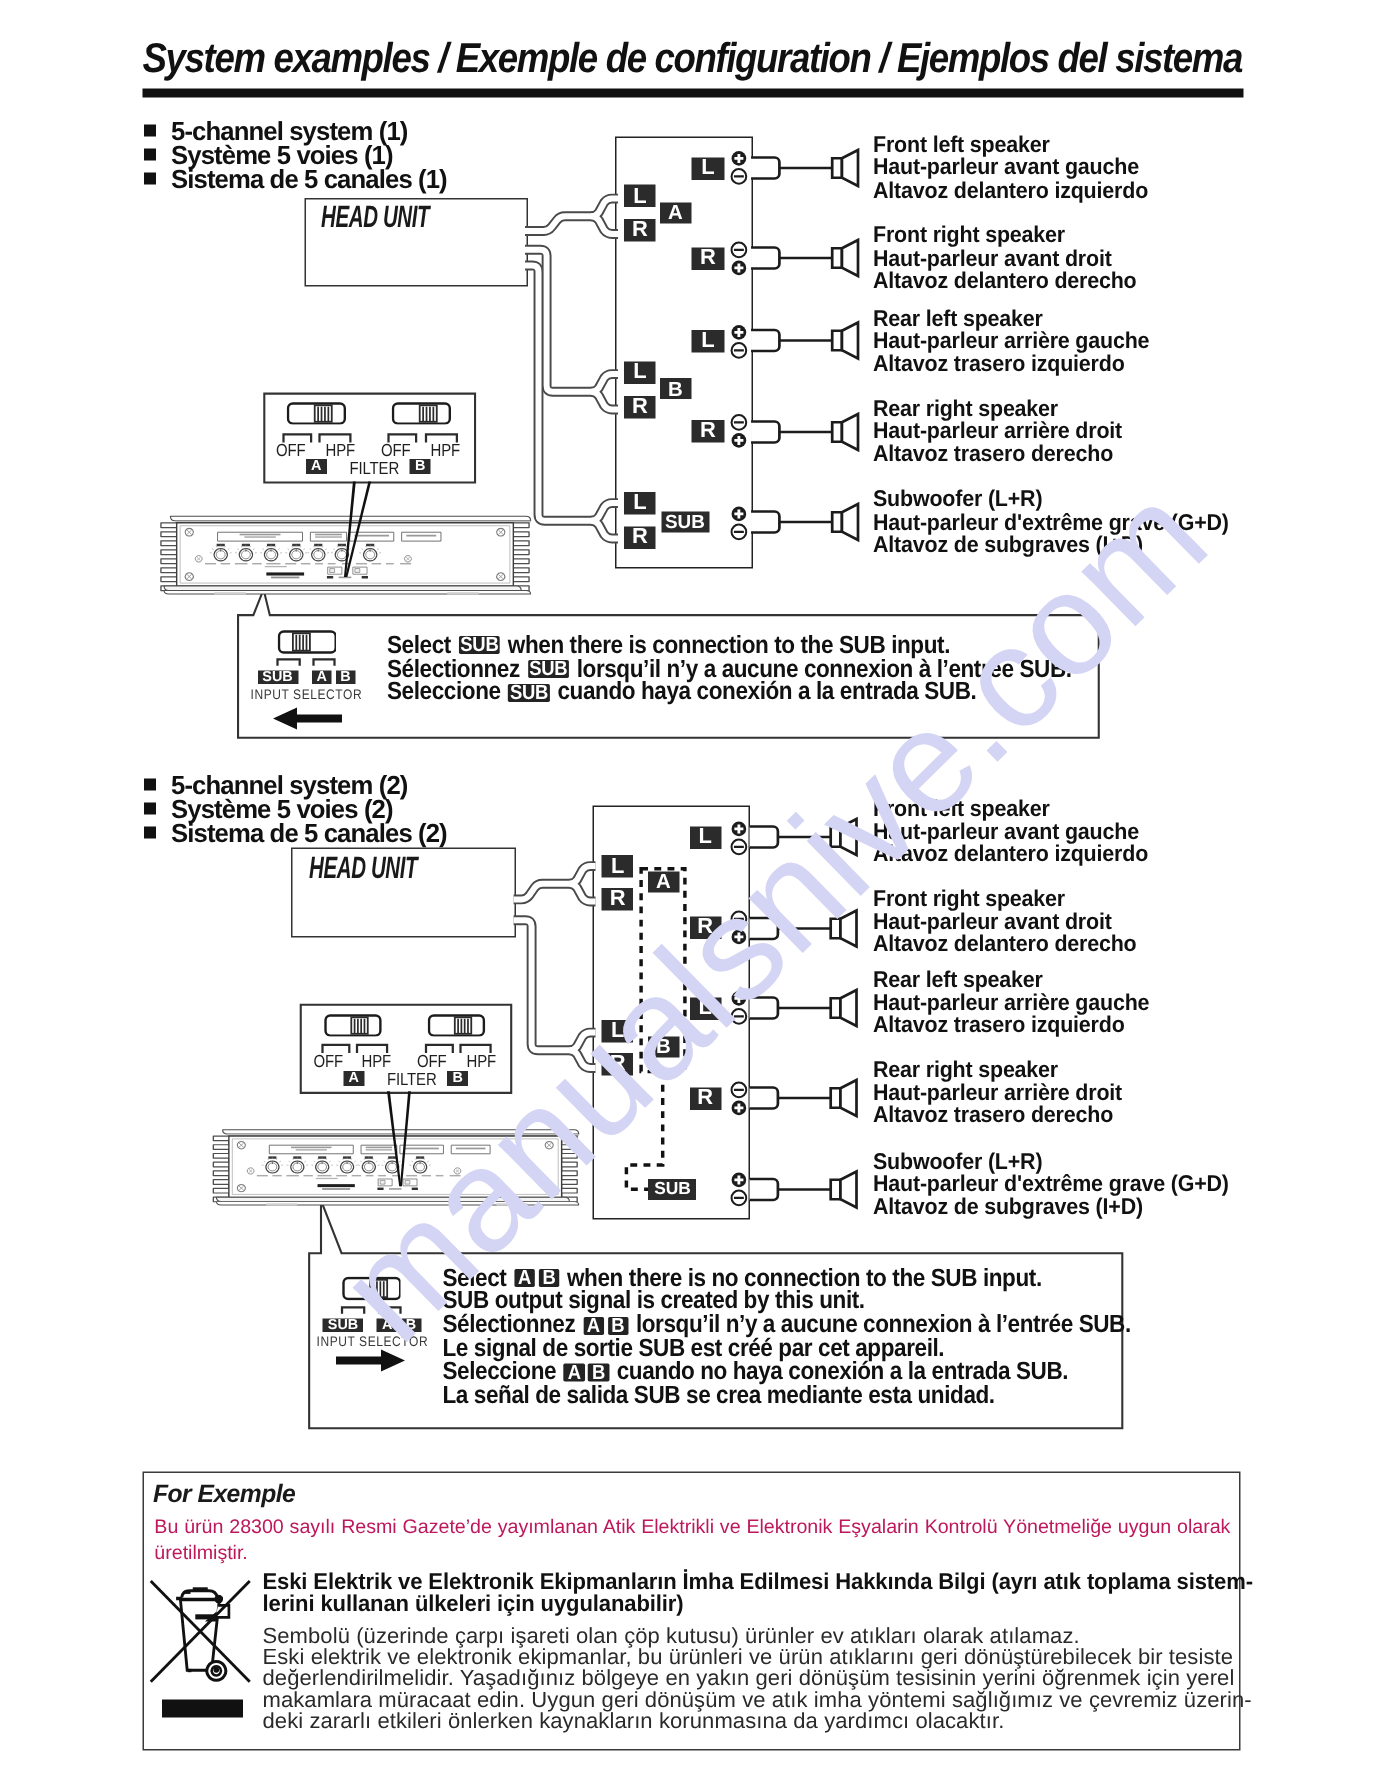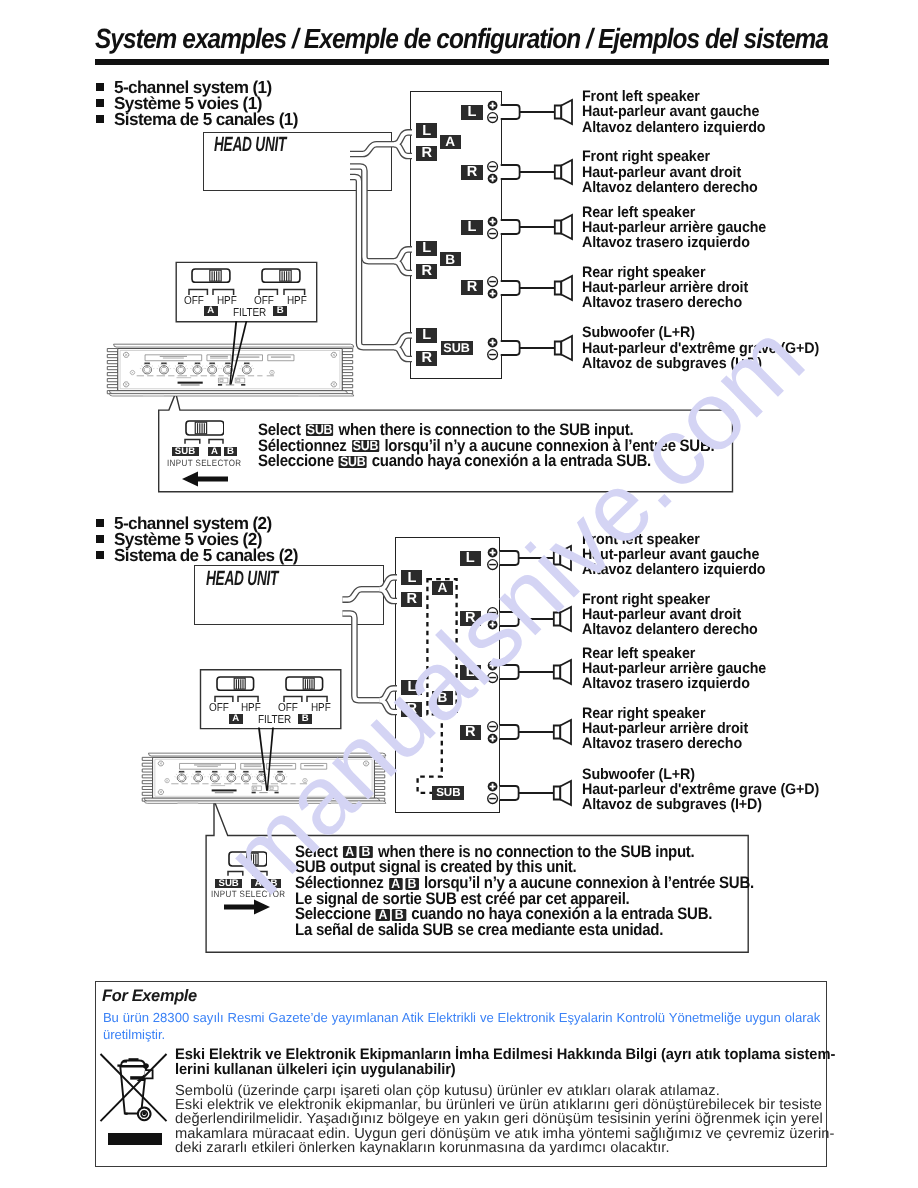--- a/index.html
+++ b/index.html
@@ -27,21 +27,21 @@
 
   
   .hgroup{position:absolute;}
   .hrow{position:absolute;left:0;height:16px;white-space:nowrap;line-height:16px;}
   .hbul{position:absolute;left:0;top:4px;width:8.4px;height:8.4px;background:#111;}
   .htxt{position:absolute;left:18px;top:0;font-size:17.4px;font-weight:bold;
         line-height:16px;letter-spacing:-0.6px;color:#111;
         transform:scaleX(0.985);transform-origin:0 0;}
 
   
-  .headunit{position:absolute;border:1.3px solid #333;background:#fff;padding-left:40px;}
+  .headunit{position:absolute;border:1.3px solid #333;background:#fff;}
   .headunit span{position:absolute;left:10.2px;top:2.6px;
      font-size:20.6px;font-weight:bold;font-style:italic;letter-spacing:-0.4px;
      line-height:20px;transform:scaleX(0.665);transform-origin:0 0;white-space:nowrap;}
 
   
   .ampbox{position:absolute;border:1.6px solid #222;background:transparent;}
 
   
   .bdg{position:absolute;background:#2b2b2b;color:#fff;text-align:center;
        font-weight:bold;line-height:1;display:flex;align-items:center;
@@ -734,21 +734,21 @@
     <div class="bdg" style="left:297.9px;top:713.6px;width:14.5px;height:10.2px;font-size:9.6px;">B</div>
     <div class="flbl" style="left:258px;top:713.9px;">FILTER</div>
     <svg width="918" height="1188" viewBox="0 0 918 1188" style="position:absolute;left:0;top:0;pointer-events:none;">
       <path d="M235.3,321.0 L237.2,321.0 L230.7,384.6 L229.3,384.6 Z" fill="#111" stroke="none"></path>
       <path d="M245.6,321.0 L247.4,321.0 L231.6,384.6 L230.1,384.6 Z" fill="#111" stroke="none"></path>
       <path d="M258.0,727.5 L259.9,727.5 L267.5,790.8 L266.1,790.8 Z" fill="#111" stroke="none"></path>
       <path d="M272.1,727.5 L273.9,727.5 L268.0,790.8 L266.6,790.8 Z" fill="#111" stroke="none"></path>
     </svg>
     <div style="position:absolute;left:94.6px;top:980.8px;width:730.4px;height:184.2px;border:1.3px solid #3a3a3a;background:#fff;"></div>
     <div style="position:absolute;left:102.4px;top:988.4px;font-size:16.7px;font-weight:bold;font-style:italic;letter-spacing:-0.35px;line-height:16px;transform:scaleX(0.985);transform-origin:0 0;white-space:nowrap;">For Exemple</div>
-    <div style="position:absolute;left:102.9px;top:1009.4px;width:717.4px;font-size:13.1px;line-height:17px;color:#3b82f6;text-align:justify;letter-spacing:-0.02px;">Bu ürün 28300 sayılı Resmi Gazete’de yayımlanan Atik Elektrikli ve Elektronik Eşyalarin Kontrolü Yönetmeliğe uygun olarak üretilmiştir.</div>
+    <div style="position:absolute;left:102.9px;top:1009.4px;width:717.4px;font-size:13.1px;line-height:17px;color:#be185d;text-align:justify;letter-spacing:-0.02px;">Bu ürün 28300 sayılı Resmi Gazete’de yayımlanan Atik Elektrikli ve Elektronik Eşyalarin Kontrolü Yönetmeliğe uygun olarak üretilmiştir.</div>
     <div style="position:absolute;left:174.5px;top:1047.4px;font-size:15.3px;font-weight:bold;white-space:nowrap;letter-spacing:-0.08px;color:#111;line-height:15px;transform:scaleX(0.96);transform-origin:0 0;">Eski Elektrik ve Elektronik Ekipmanların İmha Edilmesi Hakkında Bilgi (ayrı atık toplama sistem-</div>
     <div style="position:absolute;left:174.5px;top:1062.4px;font-size:15.3px;font-weight:bold;white-space:nowrap;letter-spacing:-0.08px;color:#111;line-height:15px;transform:scaleX(0.96);transform-origin:0 0;">lerini kullanan ülkeleri için uygulanabilir)</div>
     <div style="position:absolute;left:174.5px;top:1083.6px;font-size:14.6px;white-space:nowrap;letter-spacing:0.06px;color:#2a2a2a;line-height:15px;transform:scaleX(1.005);transform-origin:0 0;">Sembolü (üzerinde çarpı işareti olan çöp kutusu) ürünler ev atıkları olarak atılamaz.</div>
     <div style="position:absolute;left:174.5px;top:1097.9499999999998px;font-size:14.6px;white-space:nowrap;letter-spacing:0.06px;color:#2a2a2a;line-height:15px;transform:scaleX(1.005);transform-origin:0 0;">Eski elektrik ve elektronik ekipmanlar, bu ürünleri ve ürün atıklarını geri dönüştürebilecek bir tesiste</div>
     <div style="position:absolute;left:174.5px;top:1112.3px;font-size:14.6px;white-space:nowrap;letter-spacing:0.06px;color:#2a2a2a;line-height:15px;transform:scaleX(1.005);transform-origin:0 0;">değerlendirilmelidir. Yaşadığınız bölgeye en yakın geri dönüşüm tesisinin yerini öğrenmek için yerel</div>
     <div style="position:absolute;left:174.5px;top:1126.6499999999999px;font-size:14.6px;white-space:nowrap;letter-spacing:0.06px;color:#2a2a2a;line-height:15px;transform:scaleX(1.005);transform-origin:0 0;">makamlara müracaat edin. Uygun geri dönüşüm ve atık imha yöntemi sağlığımız ve çevremiz üzerin-</div>
     <div style="position:absolute;left:174.5px;top:1141px;font-size:14.6px;white-space:nowrap;letter-spacing:0.06px;color:#2a2a2a;line-height:15px;transform:scaleX(1.005);transform-origin:0 0;">deki zararlı etkileri önlerken kaynakların korunmasına da yardımcı olacaktır.</div>
     <svg width="70" height="72" viewBox="0 0 70 72" style="position:absolute;left:99px;top:1052px;">
       <path d="M21.3,14.6 L25.8,61.5 H42.1 L47.2,14.6 Z" fill="#fff" stroke="#111" stroke-width="1.9" stroke-linejoin="miter" stroke-linecap="butt"></path>
       <path d="M18.4,13.6 H49.5" fill="none" stroke="#111" stroke-width="2.3" stroke-linejoin="miter" stroke-linecap="butt"></path>

